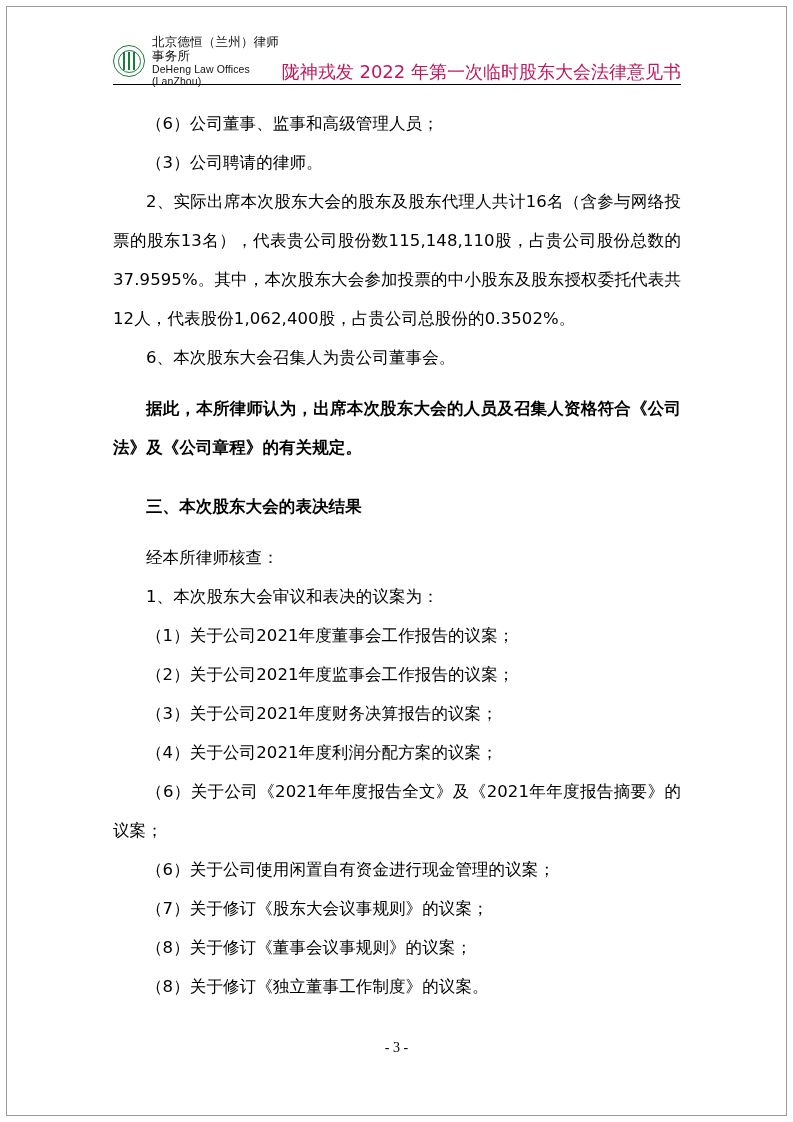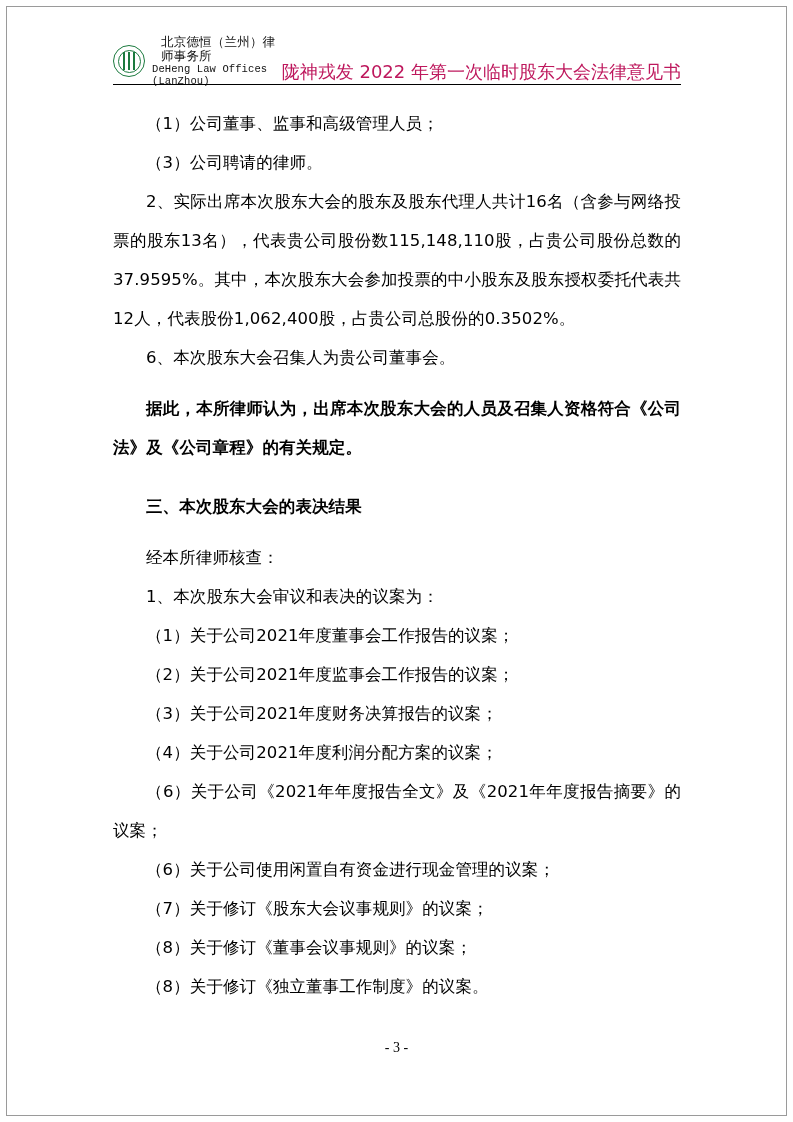--- a/index.html
+++ b/index.html
@@ -77,25 +77,24 @@
     box-shadow: -5px 0 0 0 #1b7a3e, 5px 0 0 0 #1b7a3e;
   }
   .logo-text {
     line-height: 1.15;
   }
   .logo-cn {
     font-size: 12.5px;
     font-family: "DejaVu Sans", "Liberation Sans", sans-serif;
     letter-spacing: 0.2px;
     color: #111;
-    margin-left: 9px;
   }
   .logo-en {
     font-size: 10.5px;
-    font-family: Liberation Mono, monospace;
+    font-family: Liberation Sans, sans-serif;
     color: #111;
     letter-spacing: 0.1px;
   }
   .header-title {
     font-size: 18px;
     font-family: "DejaVu Sans", "Liberation Sans", sans-serif;
     color: #be185d;
     white-space: nowrap;
     padding-bottom: 2px;
     margin-top: 24px;
@@ -159,21 +158,21 @@
           <div class="logo-cn">北京德恒（兰州）律师事务所</div>
           <div class="logo-en">DeHeng Law Offices (LanZhou)</div>
         </div>
       </div>
       <div class="header-title">陇神戎发 2022 年第一次临时股东大会法律意见书</div>
     </div>
     <div class="header-rule"></div>
   </div>
 
   <div class="body">
-    <p class="indent">（1）公司董事、监事和高级管理人员；</p>
+    <p class="indent">（6）公司董事、监事和高级管理人员；</p>
     <p class="indent">（3）公司聘请的律师。</p>
     <p class="indent">2、实际出席本次股东大会的股东及股东代理人共计16名（含参与网络投票的股东13名），代表贵公司股份数115,148,110股，占贵公司股份总数的37.9595%。其中，本次股东大会参加投票的中小股东及股东授权委托代表共12人，代表股份1,062,400股，占贵公司总股份的0.3502%。</p>
     <p class="indent">6、本次股东大会召集人为贵公司董事会。</p>
     <div class="gap-sm"></div>
     <p class="heading">据此，本所律师认为，出席本次股东大会的人员及召集人资格符合《公司法》及《公司章程》的有关规定。</p>
     <div class="gap-md"></div>
     <p class="heading">三、本次股东大会的表决结果</p>
     <div class="gap-sm"></div>
     <p class="indent">经本所律师核查：</p>
     <p class="indent">1、本次股东大会审议和表决的议案为：</p>

